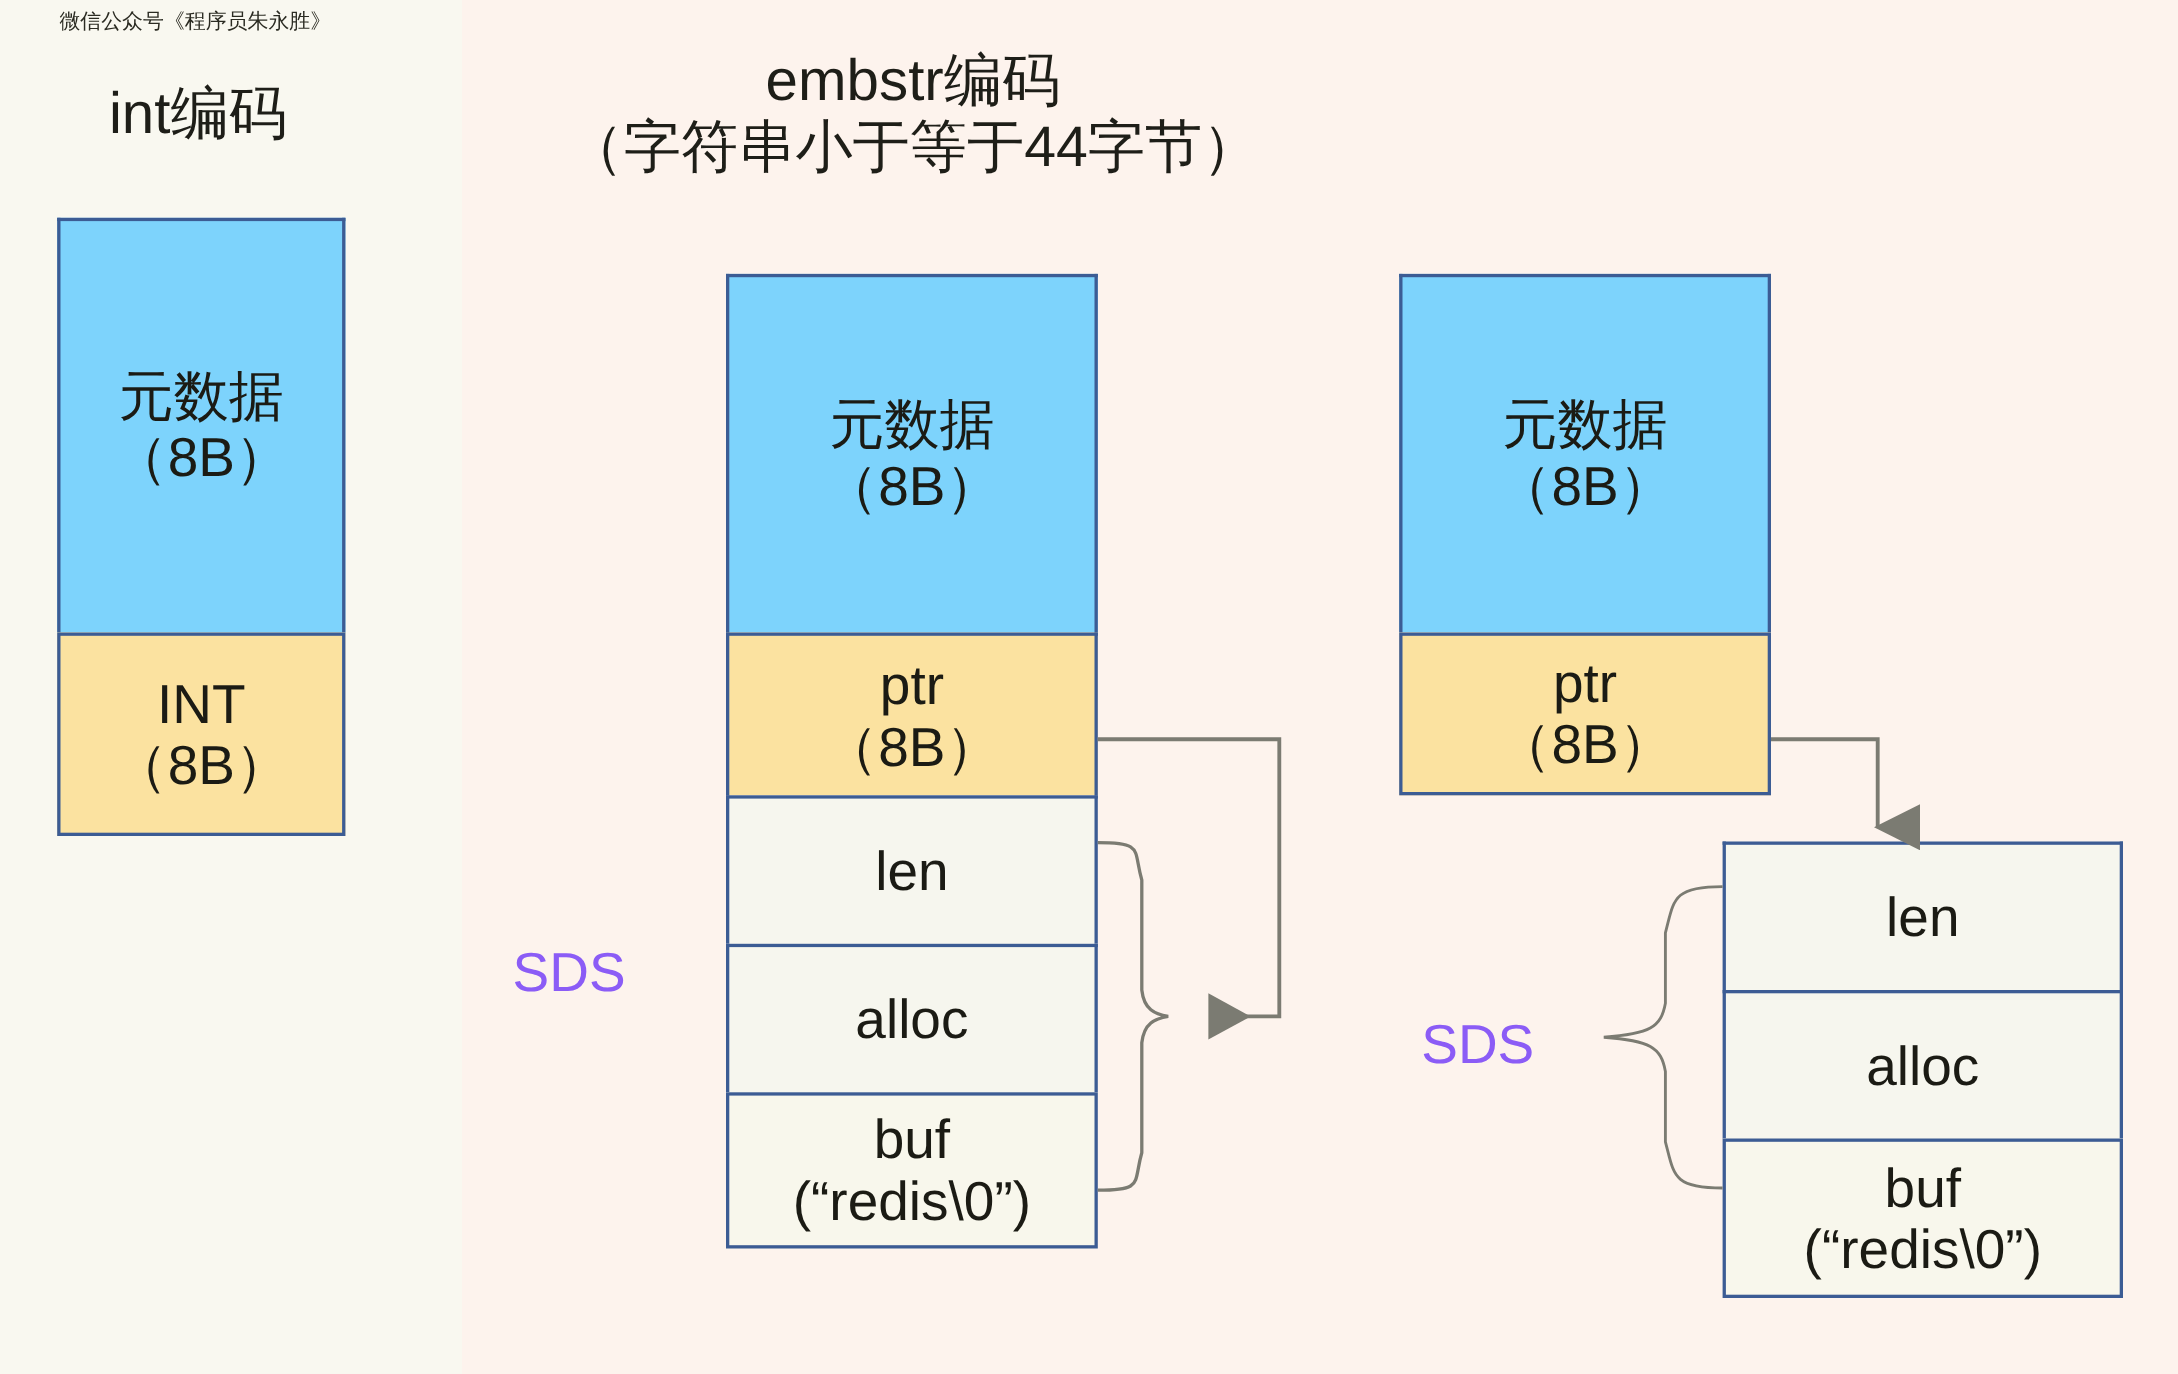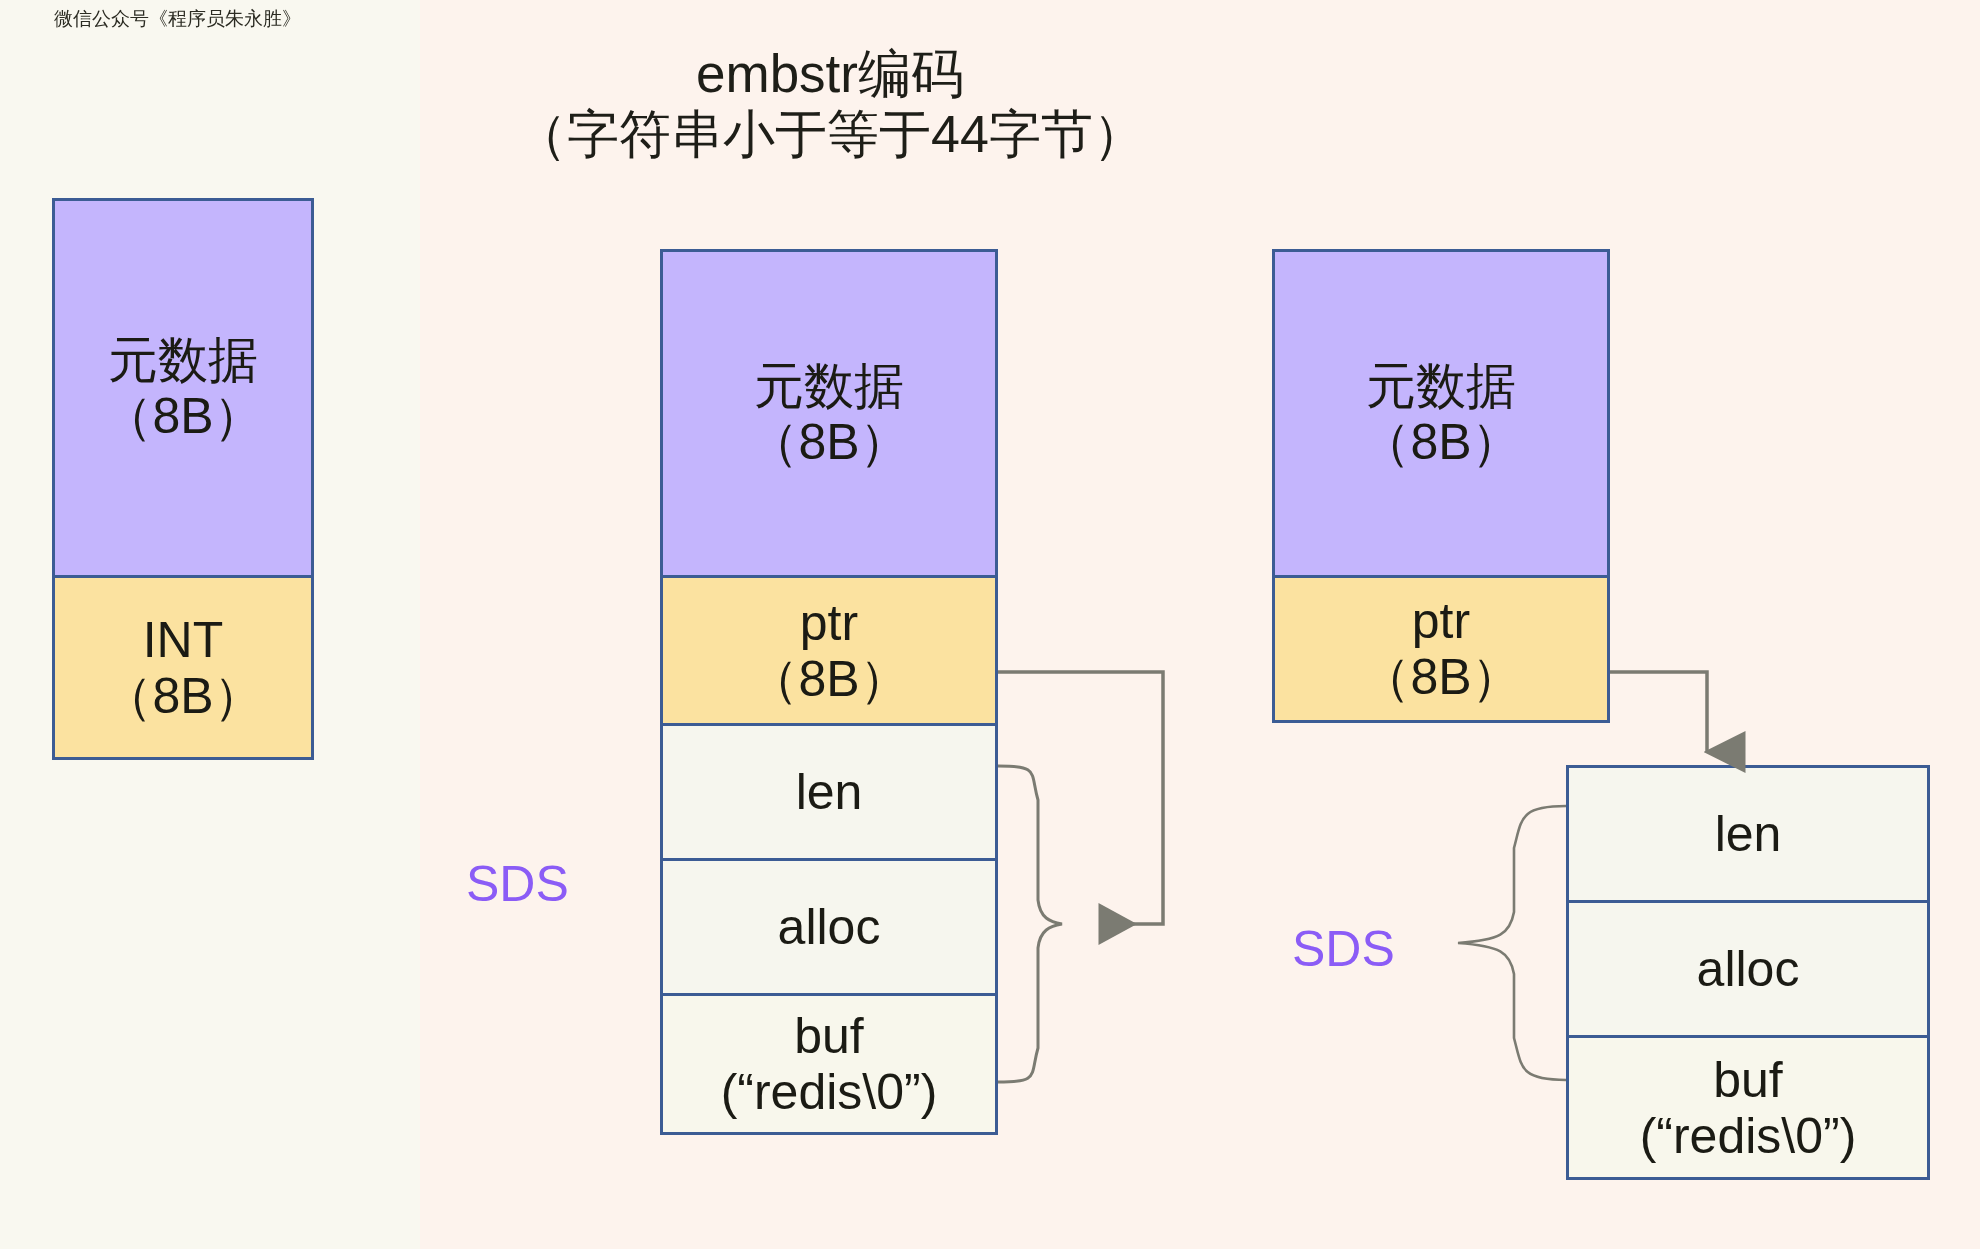--- a/index.html
+++ b/index.html
@@ -41,21 +41,21 @@
     display:flex; flex-direction:column;
     align-items:center; justify-content:center;
     color:#1b1b14;
     font-size:50px;
     line-height:1.12;
     text-align:center;
   }
   .cell:last-child { border-bottom-width:3px; }
   .cell .l2 { display:block; }
 
-  .meta  { background:#c4b5fd; }
+  .meta  { background:#7dd3fc; }
   .amber { background:#fbe2a0; }
   .plain { background:#f6f6ee; }
   .plain-buf { background:#f8f7ec; }
 
   .sds-label {
     position:absolute;
     font-size:50px;
     color:#8b5cf6;
     white-space:nowrap;
   }
@@ -65,20 +65,23 @@
 </head>
 <body>
 
 <div id="canvas">
 
   <div class="bg-left"></div>
   <div class="bg-right"></div>
 
   <div class="watermark">微信公众号《程序员朱永胜》</div>
 
+  <div class="col-title" style="left:60px; top:74px; width:240px;">
+    <span>int编码</span>
+  </div>
 
   <div class="struct" style="left:52px; top:198px; width:262px;">
     <div class="cell meta" style="height:377px;">
       <span>元数据</span>
       <span class="l2">（8B）</span>
     </div>
     <div class="cell amber" style="height:185px;">
       <span>INT</span>
       <span class="l2">（8B）</span>
     </div>

